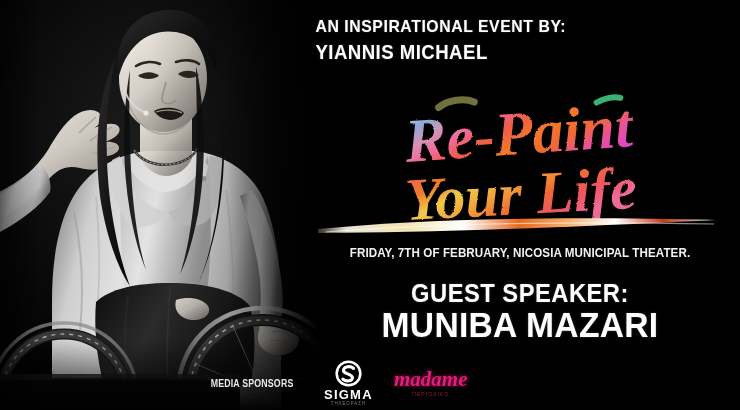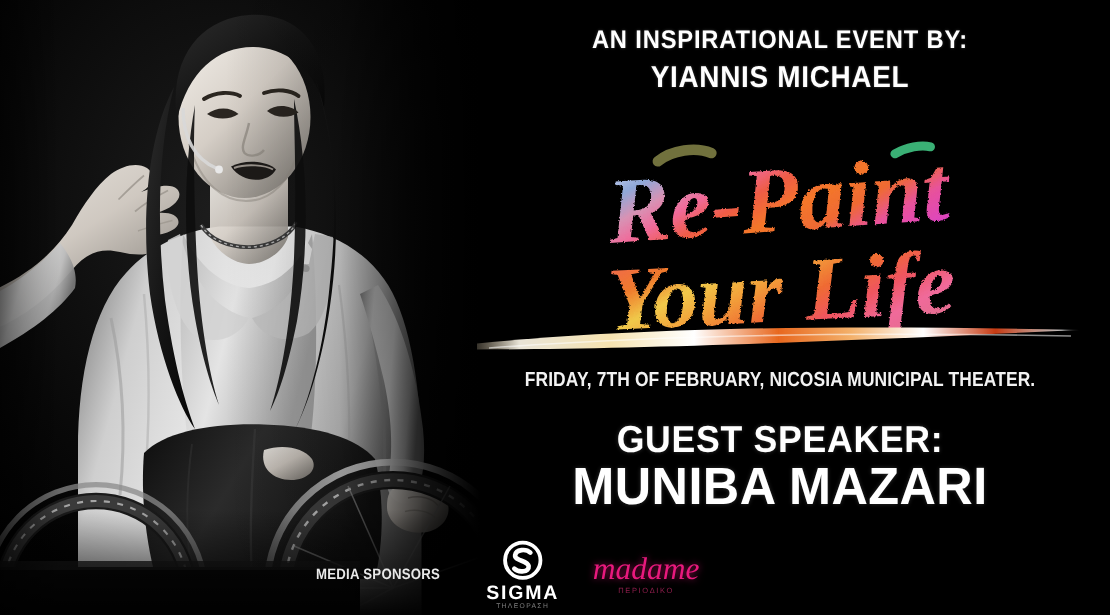--- a/index.html
+++ b/index.html
@@ -52,21 +52,20 @@
   #content {
     position: absolute;
     left: 300px; top: 0;
     width: 440px; height: 410px;
   }
 
   .kicker-block {
     position: absolute;
     left: 0; top: 16px;
     width: 440px;
-    text-align: center;
   }
   .kicker-line1 {
     font-family: "Liberation Sans", sans-serif;
     font-weight: bold;
     font-size: 17px;
     letter-spacing: 0.6px;
     color: #ffffff;
     transform: scaleX(0.93);
     text-shadow: 0 0 2px rgba(255,255,255,0.25);
     line-height: 1.25;
@@ -182,21 +181,21 @@
   .madame-logo {
     display: flex;
     flex-direction: column;
     align-items: center;
     justify-content: center;
     width: 66px;
   }
   .madame-word {
     font-family: "Liberation Serif", serif;
     font-style: italic;
-    font-weight: normal;
+    font-weight: bold;
     font-size: 21px;
     color: #e8197d;
     line-height: 1;
     text-shadow: 0 0 5px rgba(232,25,125,0.65);
   }
   .madame-sub {
     font-family: "Liberation Sans", sans-serif;
     font-size: 5px;
     letter-spacing: 1.1px;
     color: #8f1e4c;

